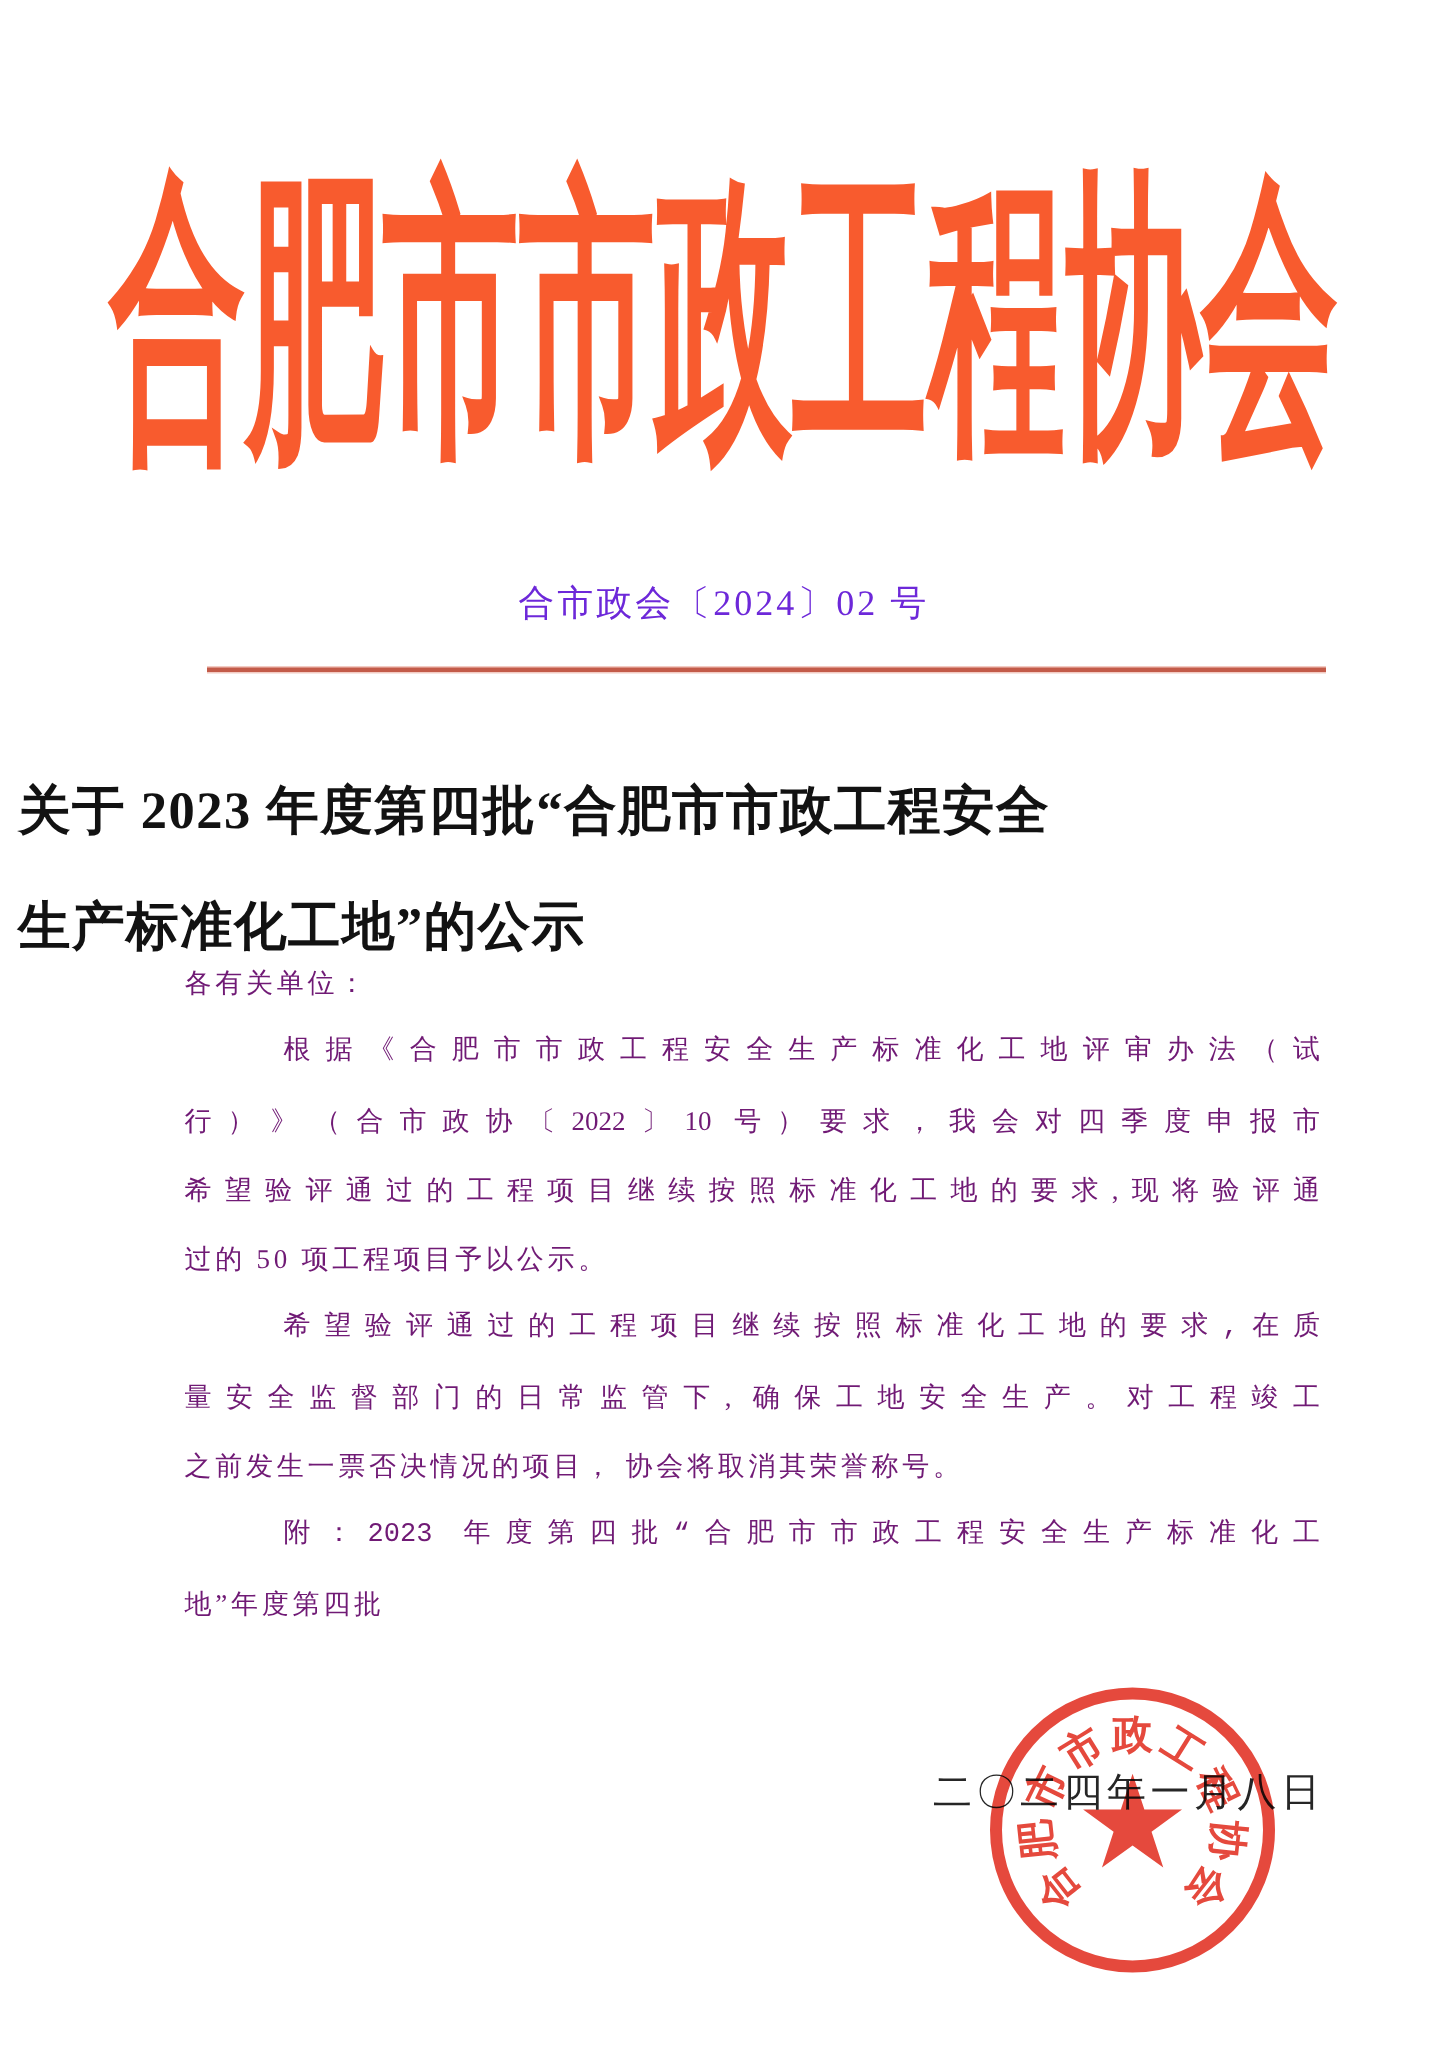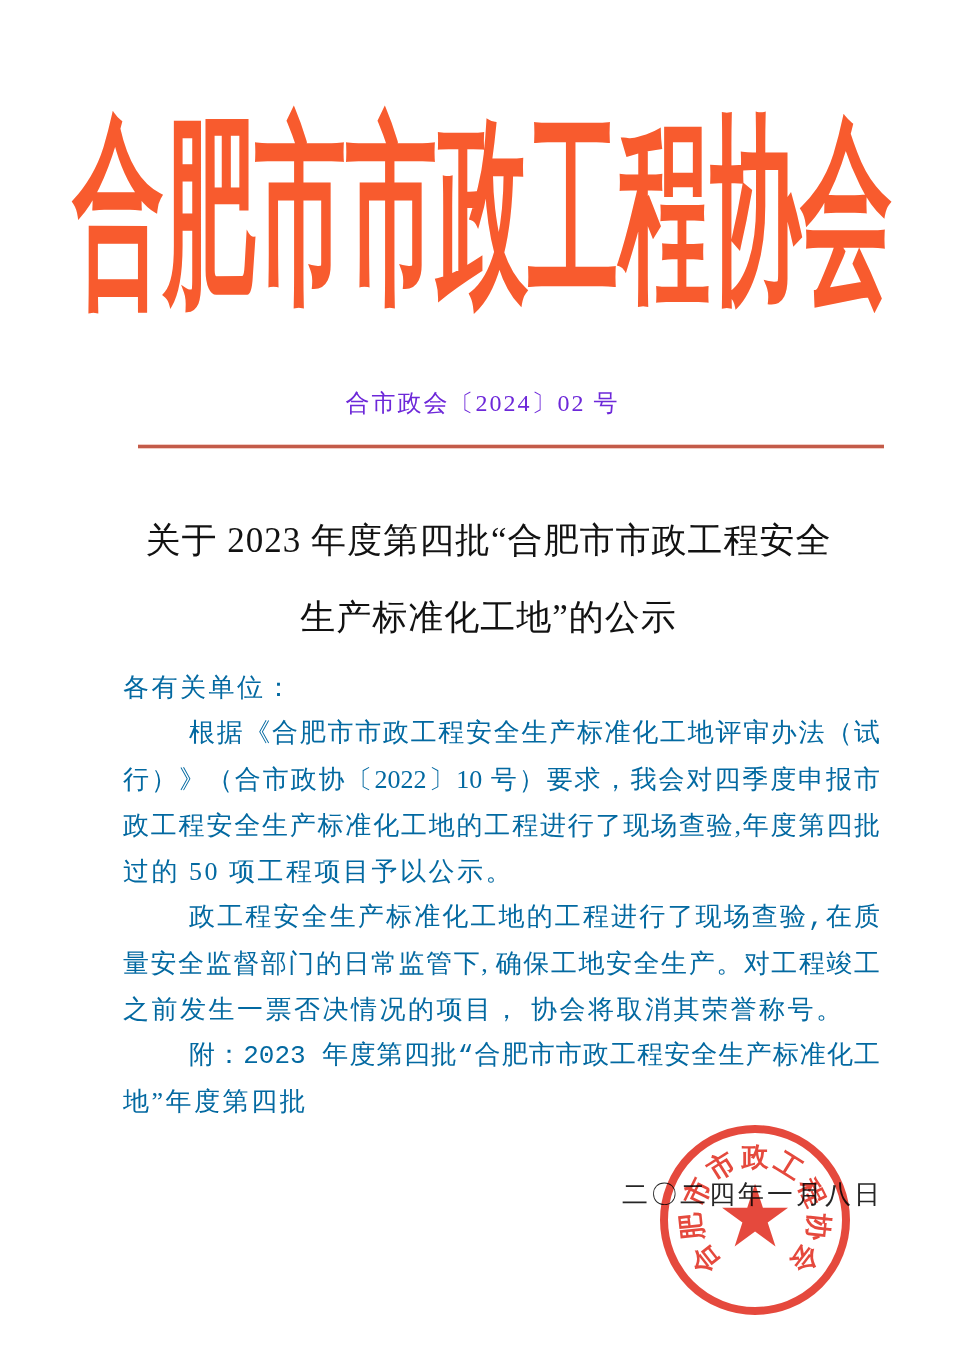--- a/index.html
+++ b/index.html
@@ -49,36 +49,35 @@
     left: 138px; top: 445px;
     width: 746px; height: 3px;
     background: #c35b49;
     box-shadow: 0 -1px 0 rgba(232,160,145,.55), 0 1px 0 rgba(232,160,145,.55);
   }
 
   
   .doc-title {
     position: absolute;
     left: 12px; right: 0; top: 502px;
-    text-align: center;
     font-size: 35px;
-    font-weight: normal;
+    font-weight: bold;
     color: #121212;
     line-height: 77px;
     letter-spacing: 1px;
     white-space: nowrap;
   }
 
   
   .body-text {
     position: absolute;
-    left: 123px; top: 665px;
+    left: 123px; top: 632px;
     width: 757px;
-    font-size: 26px;
-    color: #0369a1;
+    font-size: 18px;
+    color: #701a75;
   }
   .body-text .line {
     height: 46px;
     line-height: 46px;
     white-space: nowrap;
     letter-spacing: 2.5px;
   }
   .body-text .line.justify {
     white-space: normal;
     letter-spacing: 0;
@@ -152,23 +151,23 @@
 
   <div class="doc-title">
     <div>关于 2023 年度第四批“合肥市市政工程安全</div>
     <div>生产标准化工地”的公示</div>
   </div>
 
   <div class="body-text" id="body-lines">
       <div class="line">各有关单位：</div>
       <div class="line indent justify">根据《合肥市市政工程安全生产标准化工地评审办法（试</div>
       <div class="line justify">行）》（合市政协〔2022〕10 号）要求，我会对四季度申报市</div>
-      <div class="line justify">政工程安全生产标准化工地的工程进行了现场查验,年度第四批</div>
+      <div class="line justify">希望验评通过的工程项目继续按照标准化工地的要求,现将验评通</div>
       <div class="line">过的 50 项工程项目予以公示。</div>
-      <div class="line indent justify">政工程安全生产标准化工地的工程进行了现场查验,在质</div>
+      <div class="line indent justify">希望验评通过的工程项目继续按照标准化工地的要求,在质</div>
       <div class="line justify">量安全监督部门的日常监管下, 确保工地安全生产。对工程竣工</div>
       <div class="line">之前发生一票否决情况的项目， 协会将取消其荣誉称号。</div>
       <div class="line indent justify">附：2023 年度第四批“合肥市市政工程安全生产标准化工</div>
       <div class="line">地”年度第四批</div>
     </div>
 
   <div class="issue-date">二〇二四年一月八日</div>
 
   <div class="seal" id="seal">
     <div class="ring"></div>

